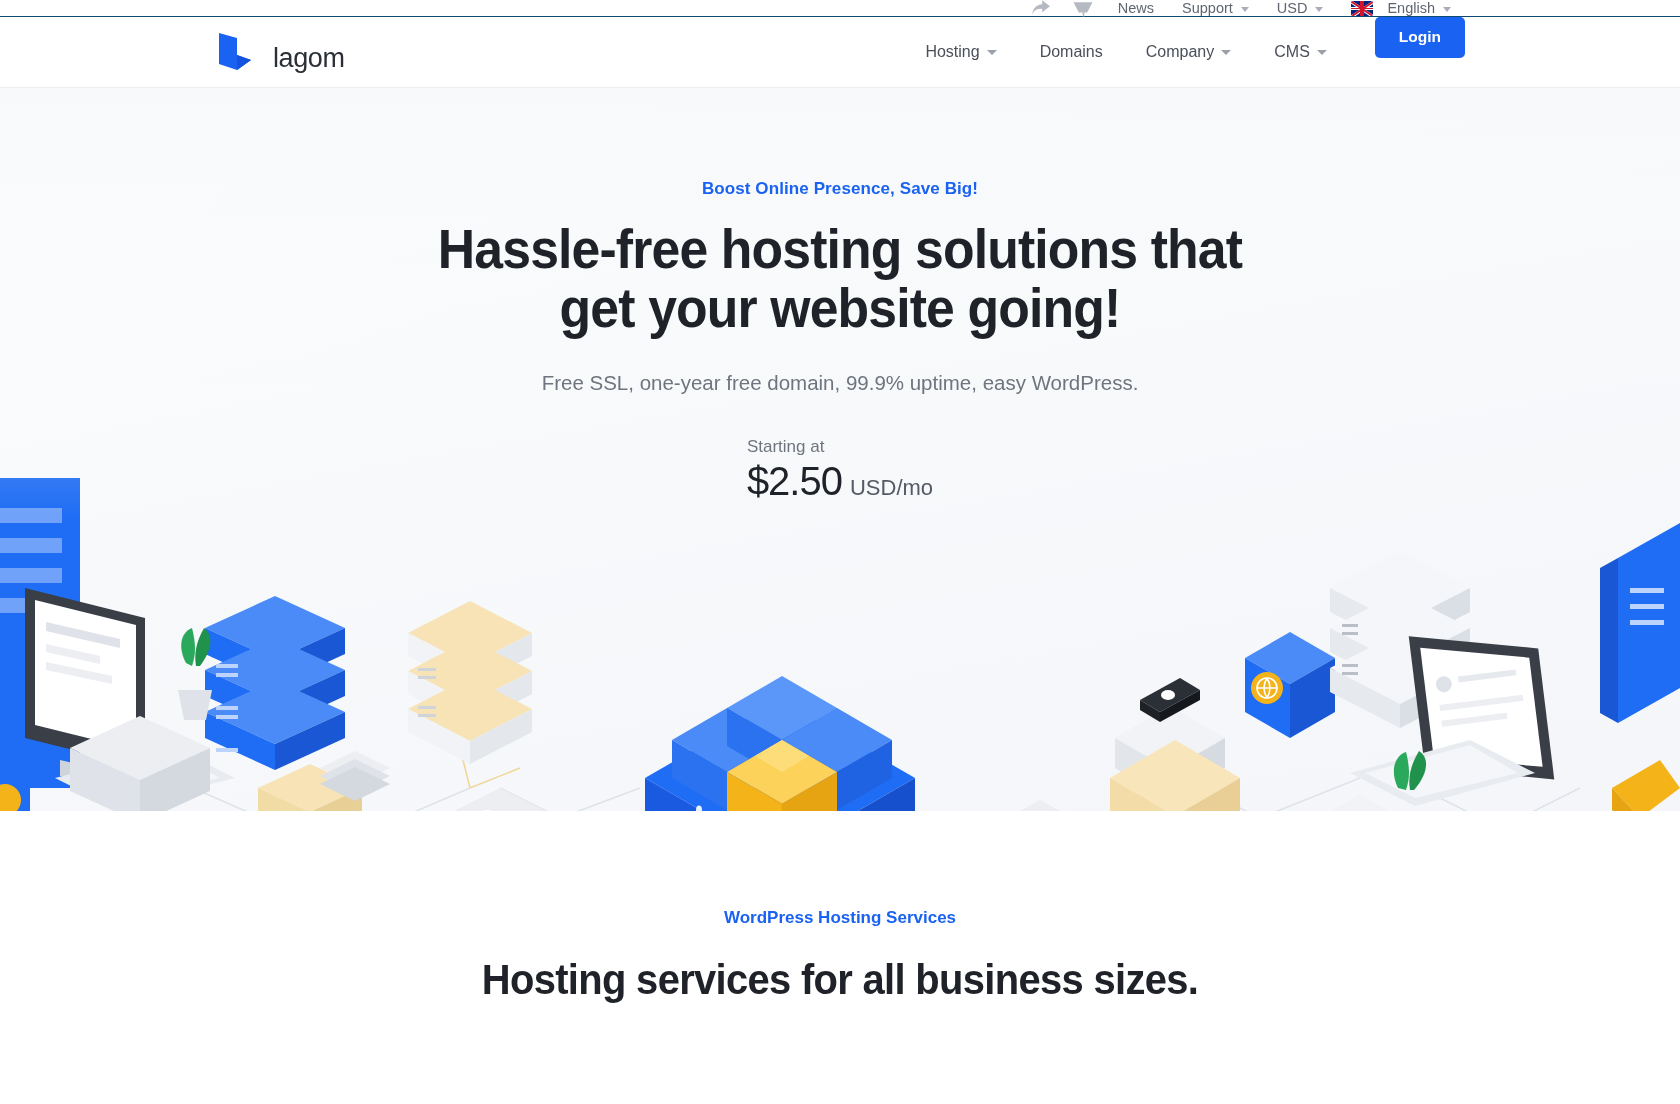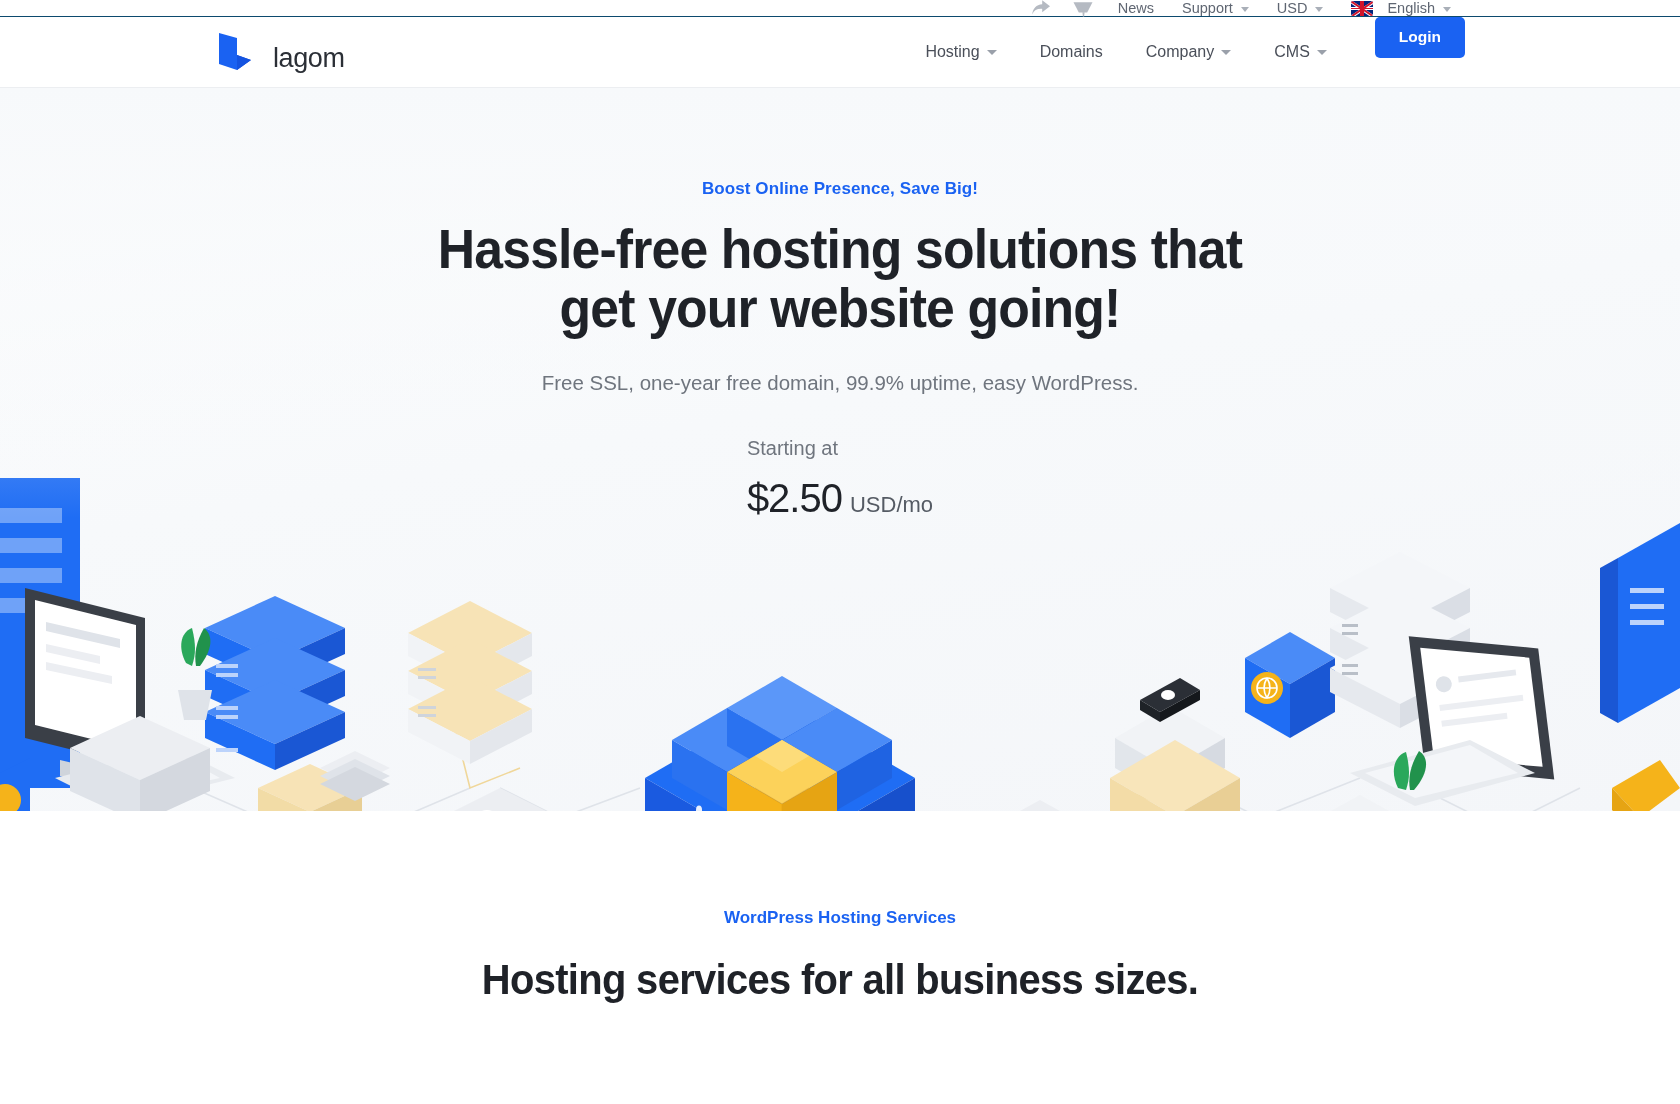--- a/index.html
+++ b/index.html
@@ -109,21 +109,21 @@
   .subhead { font-size: 20.5px; color: #6f757e; margin-top: 32px; font-weight: 400; }
   .cta-row {
     margin-top: 42px; display: flex; align-items: center; justify-content: center; gap: 34px;
   }
   .cta-btn {
     background: #1a62f2; color: #fff; font-size: 17.5px; font-weight: bold;
     border-radius: 6px; width: 232px; height: 64px; border: none; cursor: pointer;
     font-family: inherit; display:flex; align-items:center; justify-content:center;
   }
   .price-block { text-align: left; }
-  .price-label { font-size: 20px; color: #6f757e; margin-bottom: 16px; }
+  .price-label { font-size: 17px; color: #6f757e; margin-bottom: 2px; }
   .price-row { display: flex; align-items: baseline; gap: 8px; }
   .price-amount {
     font-size: 40px; font-weight: normal; color: #1f2228; letter-spacing: -1px;
     font-family: "Liberation Sans Narrow", "Liberation Sans", sans-serif;
   }
   .price-unit { font-size: 22px; color: #555b64; }
 
   
   .illus { position: absolute; left:0; top: 0; width: 1680px; height: 723px; z-index: 1; }
   .illus svg { position:absolute; left:0; top:0; }

